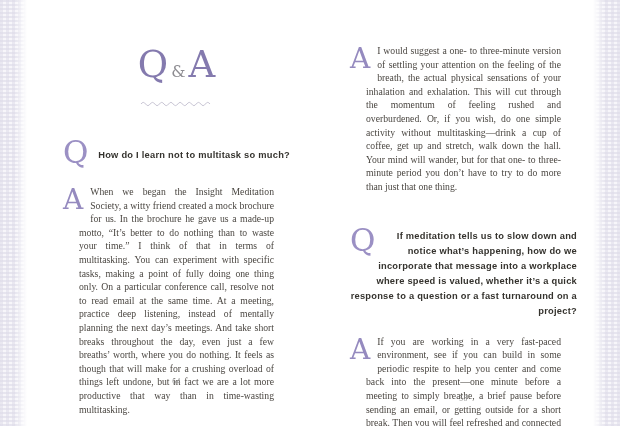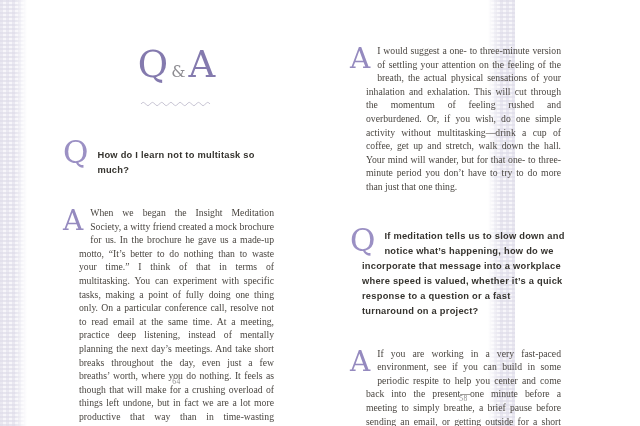--- a/index.html
+++ b/index.html
@@ -1,20 +1,20 @@
 <!DOCTYPE html>
 <html><head>
 <meta charset="utf-8">
 <style>
   html,body{margin:0;padding:0;}
   body{
     width:640px;height:426px;overflow:hidden;background:#ffffff;
     font-family:"Liberation Serif", serif;
   }
-  .spread{position:relative;width:515px;height:426px;background:#ffffff;}
+  .spread{position:relative;width:620px;height:426px;background:#ffffff;}
 
   
   .edge{position:absolute;top:0;height:426px;width:27px;background-color:#f7f6fa;}
   .edge-left{
     left:0;
     background-image:
       linear-gradient(to right, rgba(255,255,255,0) 55%, #ffffff 100%),
       repeating-linear-gradient(0deg, rgba(222,220,233,.65) 0 2px, rgba(255,255,255,0) 2px 4px),
       repeating-linear-gradient(90deg, rgba(222,220,233,.55) 0 3px, rgba(255,255,255,0) 3px 6px);
   }
@@ -54,21 +54,21 @@
     color:#9b90c4;margin:0 9px 0 0;
   }
   .dc-a{
     font-size:28px;line-height:26px;height:27px;
     color:#958abf;margin:2px 7px 0 0;
   }
   .q-text{
     font-family:"Liberation Sans", sans-serif;
     font-weight:bold;font-size:9.3px;line-height:15px;
     color:#35332e;letter-spacing:.25px;
-    margin:12px;text-align:left;
+    margin:0;text-align:right;
   }
   .a-text{
     font-size:9.7px;line-height:13.6px;color:#4a4641;
     margin:16px;text-align:justify;
   }
   .pad-top-11{padding-top:11px;}
   .pad-top-4{padding-top:4px;}
 
   .blk-q1{margin-top:36px;}
   .blk-a1{margin-top:7px;}

